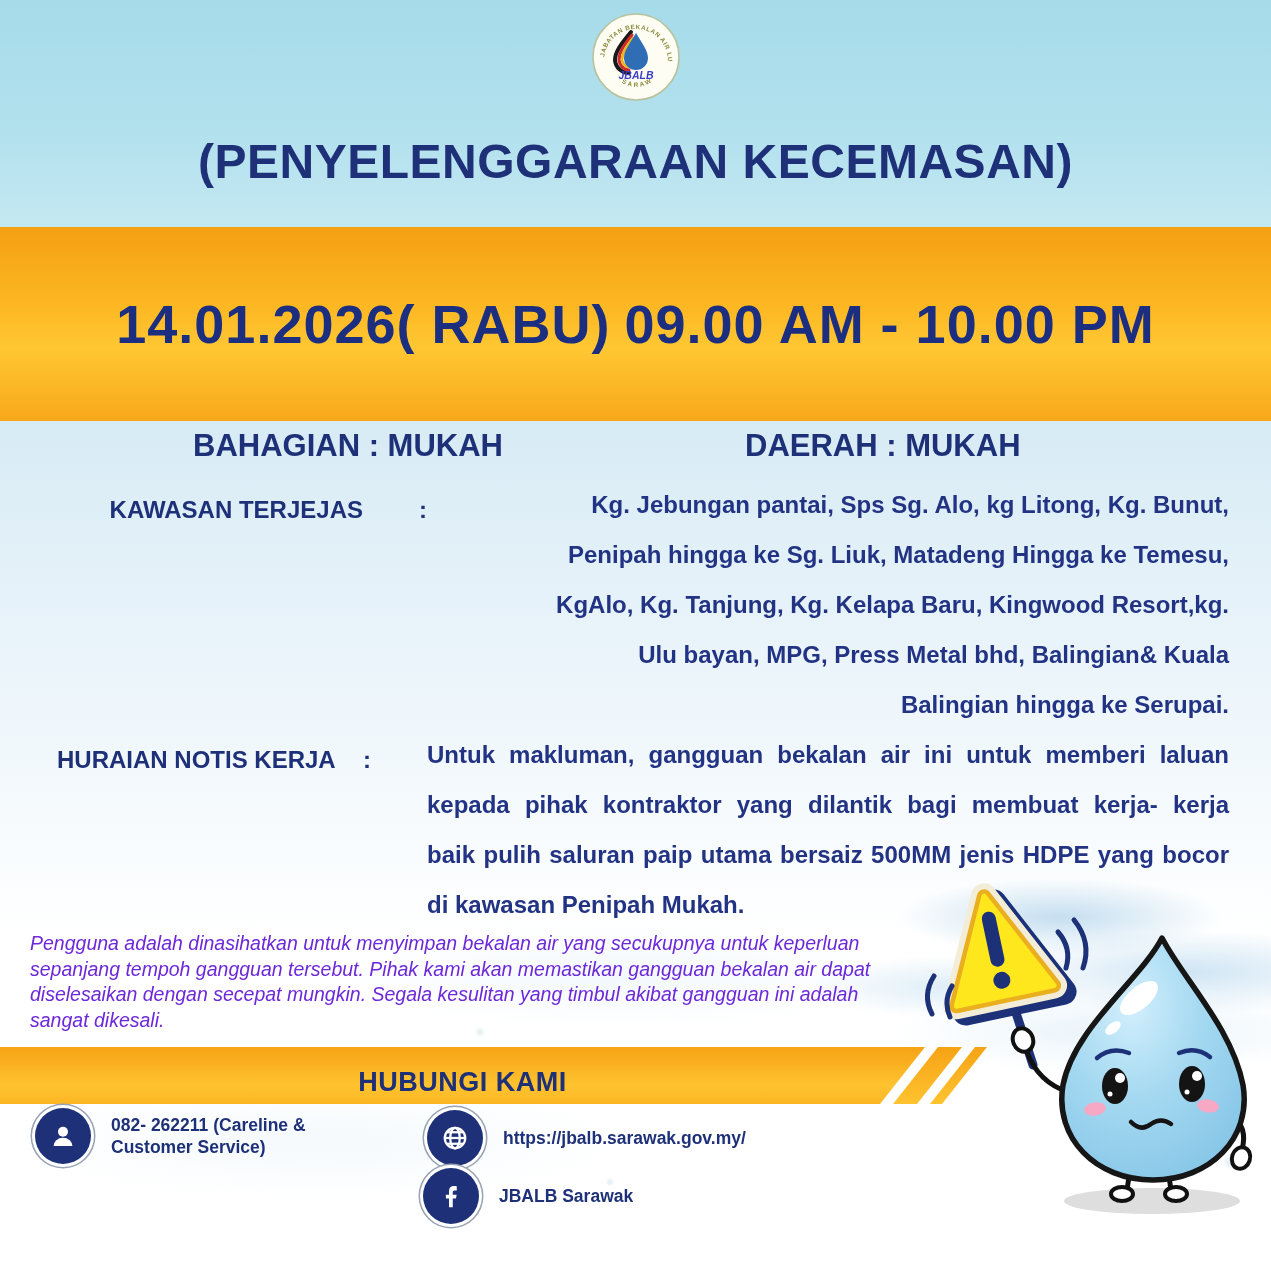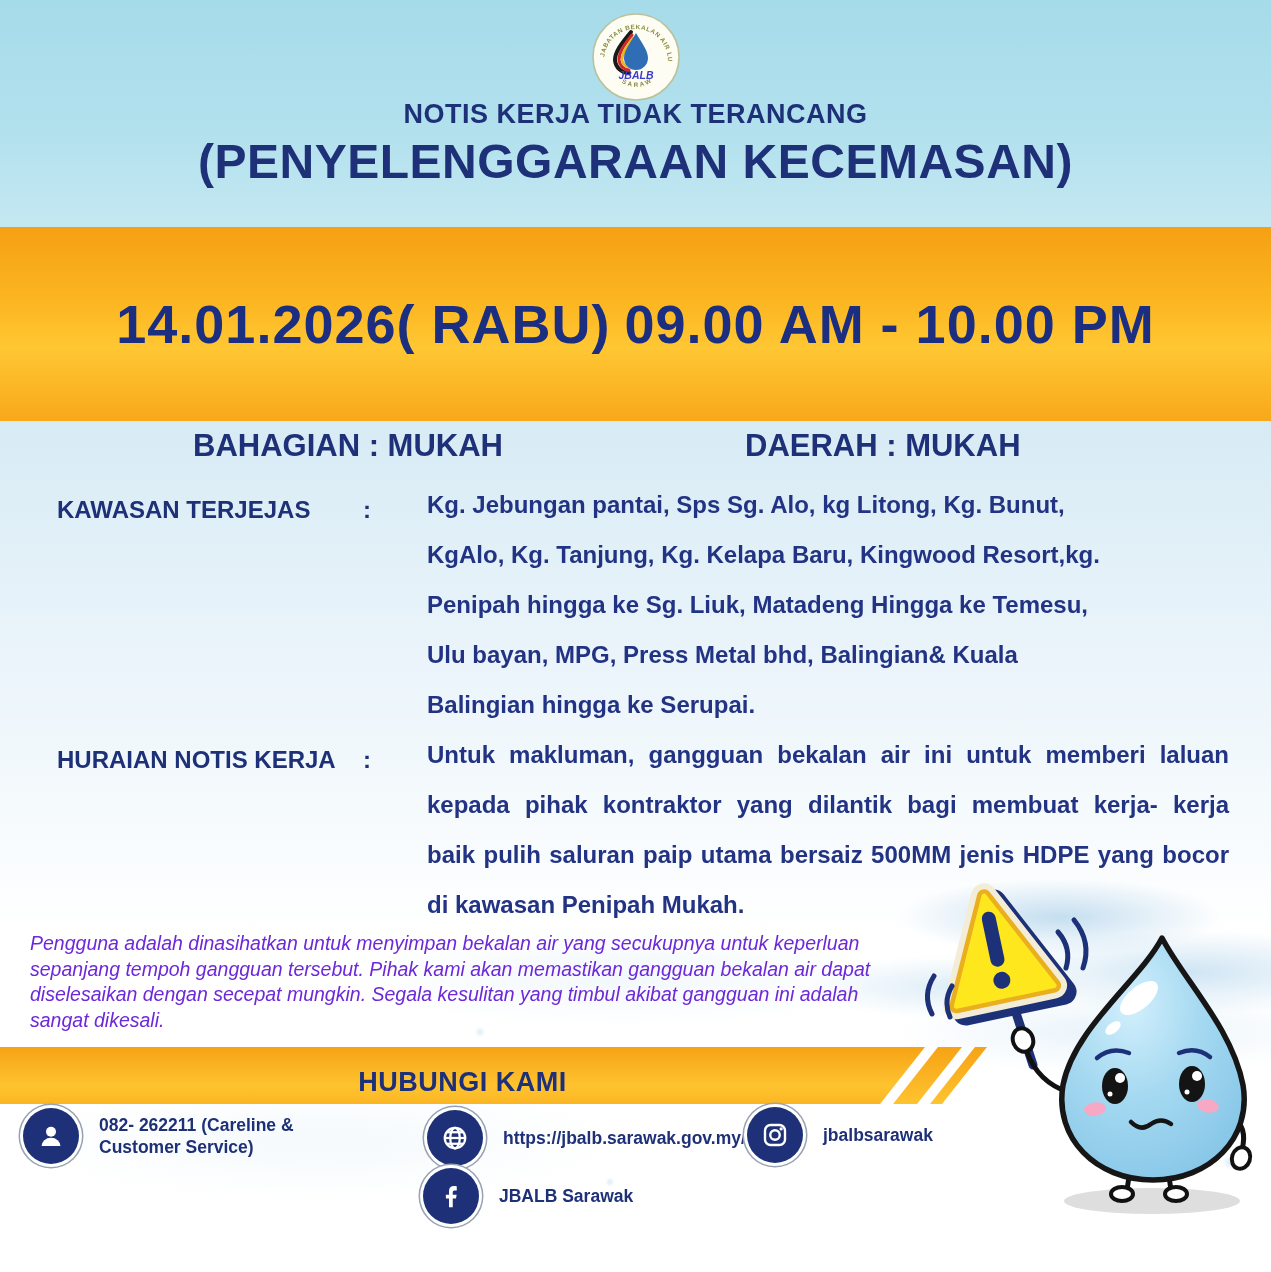--- a/index.html
+++ b/index.html
@@ -24,21 +24,21 @@
   .content-sec{position:absolute;top:421px;left:0;width:1271px;height:514px;
     background:linear-gradient(180deg,#d7ebf5 0%,#e6f2f9 35%,#f5fafd 75%,#ffffff 100%);}
   .region-bahagian{position:absolute;top:7px;left:193px;font-size:31px;font-weight:800;color:#1e3178;}
   .region-daerah{position:absolute;top:7px;left:745px;font-size:31px;font-weight:800;color:#1e3178;}
   .info-row{position:absolute;left:57px;display:flex;align-items:flex-start;}
   .info-row .lbl{width:306px;font-size:24px;font-weight:800;color:#1e3178;padding-top:13px;}
   .info-row .col{width:64px;font-size:24px;font-weight:800;color:#1e3178;padding-top:13px;}
   .info-row .txt{width:802px;font-size:24px;font-weight:700;color:#223384;}
   .info-row .txt div{height:50px;line-height:44px;}
   .jline{text-align:justify;text-align-last:justify;}
-  .kawasan-row{top:62px;}
+  .kawasan-row{top:62px;text-align:right;}
   .huraian-row{top:312px;}
   
   .water-bg{position:absolute;top:862px;left:0;width:1271px;height:410px;z-index:1;pointer-events:none;
     background:
       radial-gradient(ellipse 230px 55px at 1060px 55px, rgba(150,196,228,.55), transparent 70%),
       radial-gradient(ellipse 280px 60px at 1190px 110px, rgba(160,203,233,.5), transparent 70%),
       radial-gradient(ellipse 200px 45px at 950px 125px, rgba(175,212,237,.42), transparent 70%),
       radial-gradient(ellipse 320px 60px at 1120px 170px, rgba(185,218,240,.32), transparent 70%),
       radial-gradient(ellipse 380px 70px at 620px 115px, rgba(195,223,241,.22), transparent 72%),
       radial-gradient(ellipse 420px 80px at 320px 280px, rgba(195,223,241,.18), transparent 72%),
@@ -60,21 +60,21 @@
     background:linear-gradient(180deg,#f6a315,#ffc330);}
   .band-stripe2{position:absolute;top:1047px;left:930px;width:58px;height:57px;z-index:2;
     clip-path:polygon(45px 0,57px 0,12px 57px,0 57px);
     background:linear-gradient(180deg,#f6a315,#ffc330);}
   
   .contact-item{position:absolute;display:flex;align-items:center;z-index:2;}
   .icon-badge{width:56px;height:56px;border-radius:50%;background:#1e3178;flex:0 0 56px;
     display:flex;align-items:center;justify-content:center;
     box-shadow:0 0 0 3px #ffffff,0 0 0 4.5px #97a2b2;}
   .contact-label{margin-left:20px;font-size:17.5px;font-weight:700;color:#1e3178;line-height:22px;}
-  .c-phone{left:23px;top:1108px;}
+  .c-phone{left:35px;top:1108px;}
   .c-phone .contact-label{max-width:272px;}
   .c-web{left:427px;top:1110px;}
   .c-insta{left:747px;top:1107px;}
   .c-fb{left:423px;top:1168px;}
   
   .mascot{position:absolute;left:900px;top:860px;z-index:3;}
 </style>
 </head>
 <body>
 
@@ -96,40 +96,39 @@
         </text>
 
         <path d="M40,20 C30,32 24,40 24,48 a14,14 0 0 0 14,13" fill="none" stroke="#1a1a1a" stroke-width="4" stroke-linecap="round"></path>
         <path d="M41,23 C33,33 28,40 28,48 a11,11 0 0 0 10,10" fill="none" stroke="#cf2a27" stroke-width="3" stroke-linecap="round"></path>
         <path d="M42,26 C36,34 31,41 31,48 a8,8 0 0 0 8,7" fill="none" stroke="#e9b816" stroke-width="2.6" stroke-linecap="round"></path>
 
         <path d="M45,21 C40,30 33,38 33,46 a12,12 0 0 0 24,0 C57,38 50,30 45,21 Z" fill="#2f6db5"></path>
         <text x="45" y="67" text-anchor="middle" font-size="10.5" font-weight="bold" font-style="italic" fill="#3c3cc8">JBALB</text>
       </svg>
     </div>
-    <div class="subtitle">NOTIS KERJA TIDAK TERANCANG</div>
     <div class="main-title">(PENYELENGGARAAN KECEMASAN)</div>
   </div>
 
   <div class="date-band">
     <div class="date-line">14.01.2026( RABU)</div>
     <div class="time-line">09.00 AM - 10.00 PM</div>
   </div>
 
   <div class="content-sec">
     <div class="region-bahagian">BAHAGIAN : MUKAH</div>
     <div class="region-daerah">DAERAH : MUKAH</div>
 
     <div class="info-row kawasan-row">
       <div class="lbl">KAWASAN TERJEJAS</div>
       <div class="col">:</div>
       <div class="txt">
         <div>Kg. Jebungan pantai, Sps Sg. Alo, kg Litong, Kg. Bunut,</div>
+        <div>Penipah hingga ke Sg. Liuk, Matadeng Hingga ke Temesu,</div>
         <div>KgAlo, Kg. Tanjung, Kg. Kelapa Baru, Kingwood Resort,kg.</div>
-        <div>Penipah hingga ke Sg. Liuk, Matadeng Hingga ke Temesu,</div>
         <div>Ulu bayan, MPG, Press Metal bhd, Balingian&amp; Kuala</div>
         <div>Balingian hingga ke Serupai.</div>
       </div>
     </div>
 
     <div class="info-row huraian-row">
       <div class="lbl">HURAIAN NOTIS KERJA</div>
       <div class="col">:</div>
       <div class="txt">
         <div class="jline">Untuk makluman, gangguan bekalan air ini untuk memberi laluan</div>
@@ -166,30 +165,20 @@
         <circle cx="12" cy="12" r="8.2"></circle>
         <ellipse cx="12" cy="12" rx="3.8" ry="8.2"></ellipse>
         <line x1="3.8" y1="12" x2="20.2" y2="12"></line>
         <line x1="5.2" y1="7.4" x2="18.8" y2="7.4"></line>
         <line x1="5.2" y1="16.6" x2="18.8" y2="16.6"></line>
       </svg>
     </div>
     <div class="contact-label">https://jbalb.sarawak.gov.my/</div>
   </div>
 
-  <div class="contact-item c-insta">
-    <div class="icon-badge">
-      <svg width="30" height="30" viewBox="0 0 24 24" fill="none" stroke="#fff" stroke-width="1.9">
-        <rect x="4" y="4" width="16" height="16" rx="4.5"></rect>
-        <circle cx="12" cy="12" r="3.8"></circle>
-        <circle cx="16.9" cy="7.1" r="1.3" fill="#fff" stroke="none"></circle>
-      </svg>
-    </div>
-    <div class="contact-label">jbalbsarawak</div>
-  </div>
 
   <div class="contact-item c-fb">
     <div class="icon-badge">
       <svg width="30" height="30" viewBox="0 0 24 24">
         <path d="M13.4,21 v-7 h2.6 l0.5,-3 h-3.1 v-1.9 c0,-0.9 0.4,-1.6 1.6,-1.6 h1.6 V4.2 C16.2,4.1 15.2,4 14.3,4 c-2.3,0 -3.9,1.4 -3.9,4 v3 H7.9 v3 h2.5 v7 Z" fill="#fff"></path>
       </svg>
     </div>
     <div class="contact-label">JBALB Sarawak</div>
   </div>
 

